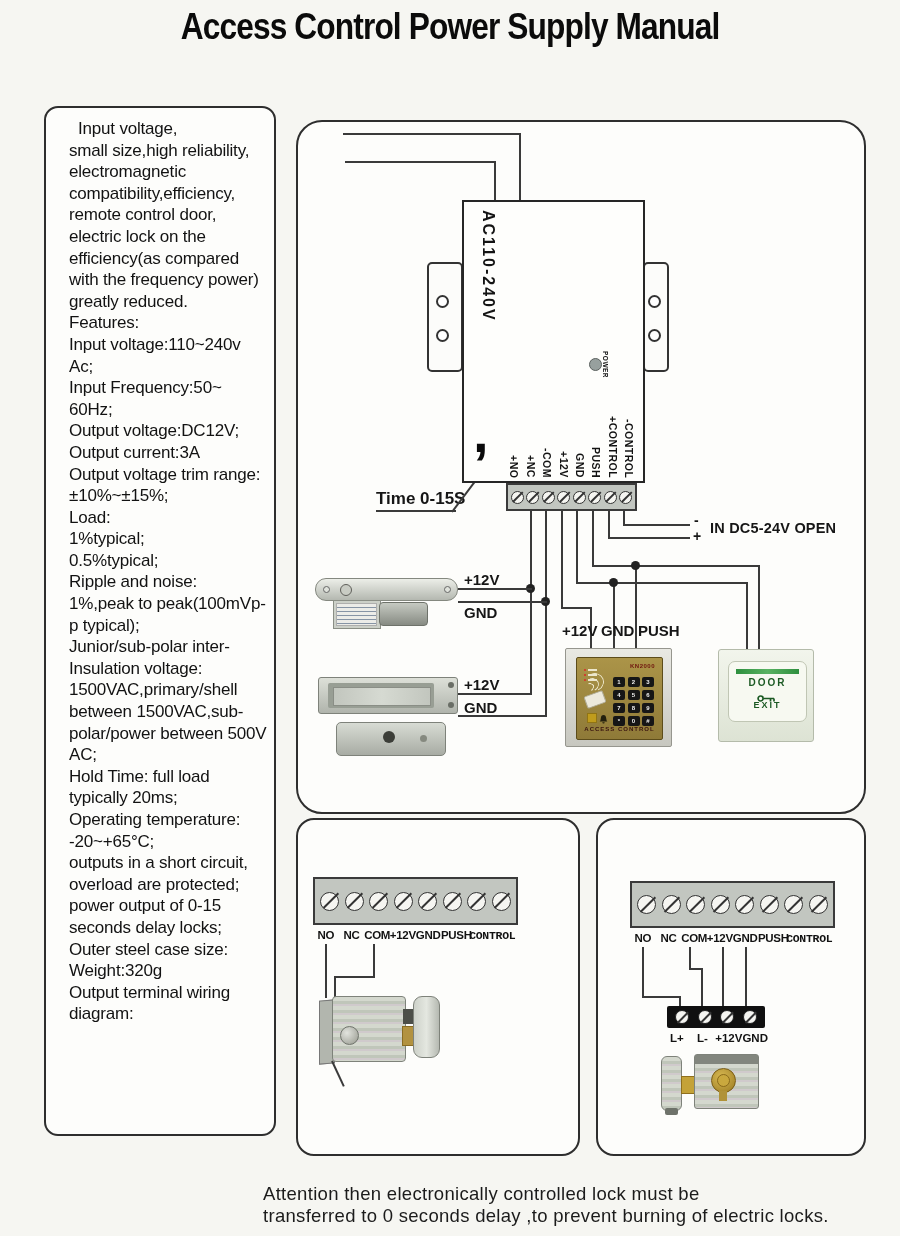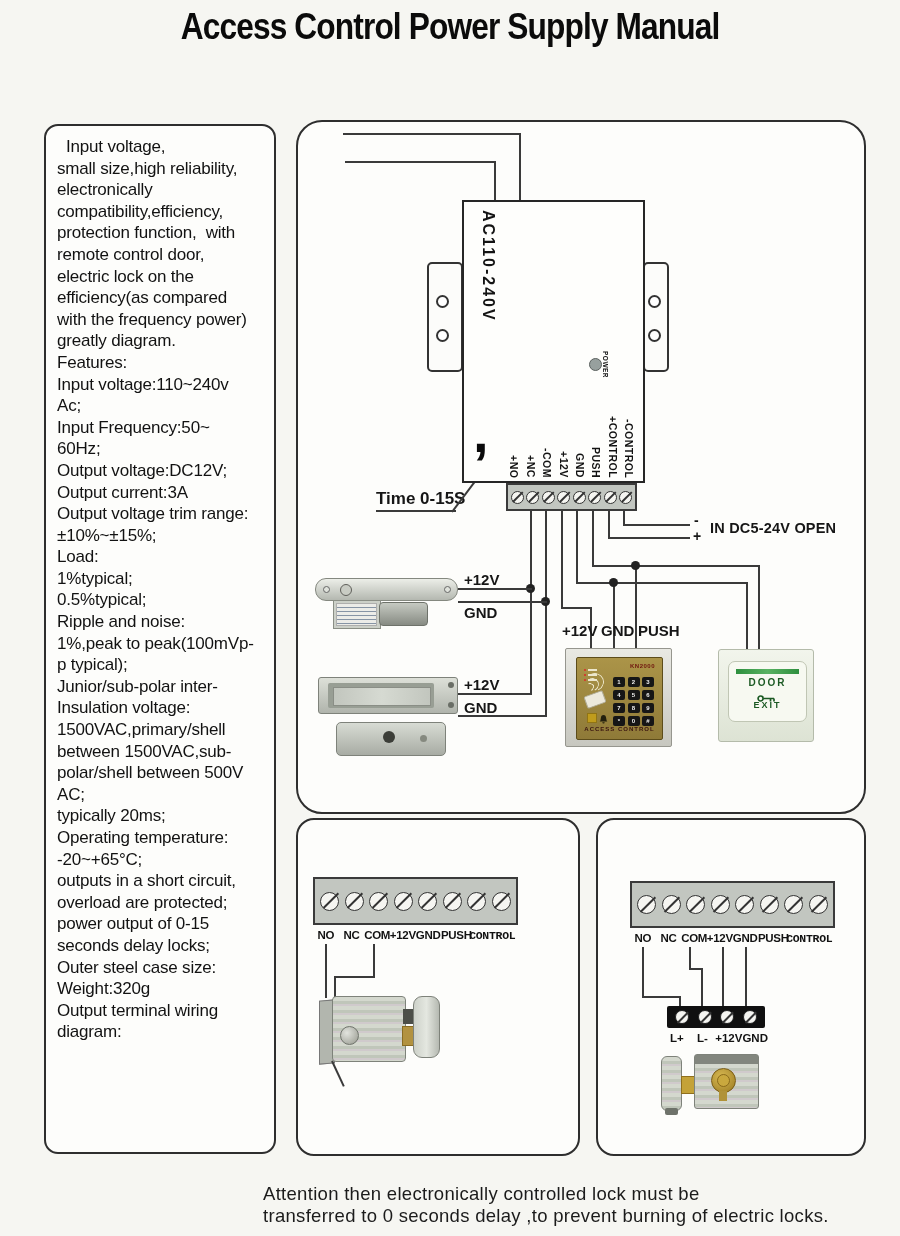--- a/index.html
+++ b/index.html
@@ -6,21 +6,21 @@
   body{width:900px;height:1236px;position:relative;background:#f6f6f2;
        font-family:"Liberation Sans",sans-serif;color:#141414;overflow:hidden;}
   .abs{position:absolute;}
   .panel{position:absolute;background:#fdfdfb;border:2px solid #2e2e2e;}
   .w{position:absolute;background:#3a3a3a;}
   .dot{position:absolute;width:9px;height:9px;border-radius:50%;background:#222;}
   .lbl{position:absolute;font-weight:bold;white-space:nowrap;color:#161616;}
   .title{position:absolute;left:0;right:0;top:6px;text-align:center;}
   .title span{display:inline-block;font-size:36px;font-weight:bold;letter-spacing:-1px;
       transform:scaleX(0.88);transform-origin:center;color:#0b0b0b;}
-  .specs{left:44px;top:124px;width:232px;height:1030px;border-radius:14px;padding:10px 0 0 11px;box-sizing:border-box;}
+  .specs{left:44px;top:106px;width:232px;height:1030px;border-radius:14px;padding:10px 0 0 23px;box-sizing:border-box;}
   .spec-line{font-size:17px;line-height:21.6px;white-space:pre;color:#121212;letter-spacing:-0.2px;}
   .p1{left:296px;top:120px;width:566px;height:690px;border-radius:26px;}
   .p2{left:296px;top:818px;width:280px;height:334px;border-radius:18px;}
   .p3{left:596px;top:818px;width:266px;height:334px;border-radius:18px;}
   .psu{position:absolute;left:462px;top:200px;width:183px;height:283px;background:#fefefc;
        border:2px solid #262626;z-index:3;box-sizing:border-box;}
   .bracket{position:absolute;background:#fcfcfa;border:2px solid #333;border-radius:5px;z-index:2;box-sizing:border-box;}
   .hole{position:absolute;border-radius:50%;background:#fff;border:2px solid #333;z-index:4;box-sizing:border-box;}
   .vtext{writing-mode:vertical-rl;white-space:nowrap;}
   .tblock{position:absolute;background:#c2c6c0;border:2px solid #3a3a3a;display:flex;
@@ -66,49 +66,49 @@
 </head>
 <body>
 
 <div class="title">
   <span>Access Control Power Supply Manual</span>
 </div>
 
 <div class="panel specs">
     <div class="spec-line">  Input voltage,</div>
     <div class="spec-line">small size,high reliability,</div>
-    <div class="spec-line">electronically</div>
+    <div class="spec-line">electromagnetic</div>
     <div class="spec-line">compatibility,efficiency,</div>
-    <div class="spec-line">protection function,  with</div>
     <div class="spec-line">remote control door,</div>
     <div class="spec-line">electric lock on the</div>
     <div class="spec-line">efficiency(as compared</div>
     <div class="spec-line">with the frequency power)</div>
-    <div class="spec-line">greatly diagram.</div>
+    <div class="spec-line">greatly reduced.</div>
     <div class="spec-line">Features:</div>
     <div class="spec-line">Input voltage:110~240v</div>
     <div class="spec-line">Ac;</div>
     <div class="spec-line">Input Frequency:50~</div>
     <div class="spec-line">60Hz;</div>
     <div class="spec-line">Output voltage:DC12V;</div>
     <div class="spec-line">Output current:3A</div>
     <div class="spec-line">Output voltage trim range:</div>
     <div class="spec-line">±10%~±15%;</div>
     <div class="spec-line">Load:</div>
     <div class="spec-line">1%typical;</div>
     <div class="spec-line">0.5%typical;</div>
     <div class="spec-line">Ripple and noise:</div>
     <div class="spec-line">1%,peak to peak(100mVp-</div>
     <div class="spec-line">p typical);</div>
     <div class="spec-line">Junior/sub-polar inter-</div>
     <div class="spec-line">Insulation voltage:</div>
     <div class="spec-line">1500VAC,primary/shell</div>
     <div class="spec-line">between 1500VAC,sub-</div>
-    <div class="spec-line">polar/shell between 500V</div>
+    <div class="spec-line">polar/power between 500V</div>
     <div class="spec-line">AC;</div>
+    <div class="spec-line">Hold Time: full load</div>
     <div class="spec-line">typically 20ms;</div>
     <div class="spec-line">Operating temperature:</div>
     <div class="spec-line">-20~+65°C;</div>
     <div class="spec-line">outputs in a short circuit,</div>
     <div class="spec-line">overload are protected;</div>
     <div class="spec-line">power output of 0-15</div>
     <div class="spec-line">seconds delay locks;</div>
     <div class="spec-line">Outer steel case size:</div>
     <div class="spec-line">Weight:320g</div>
     <div class="spec-line">Output terminal wiring</div>

